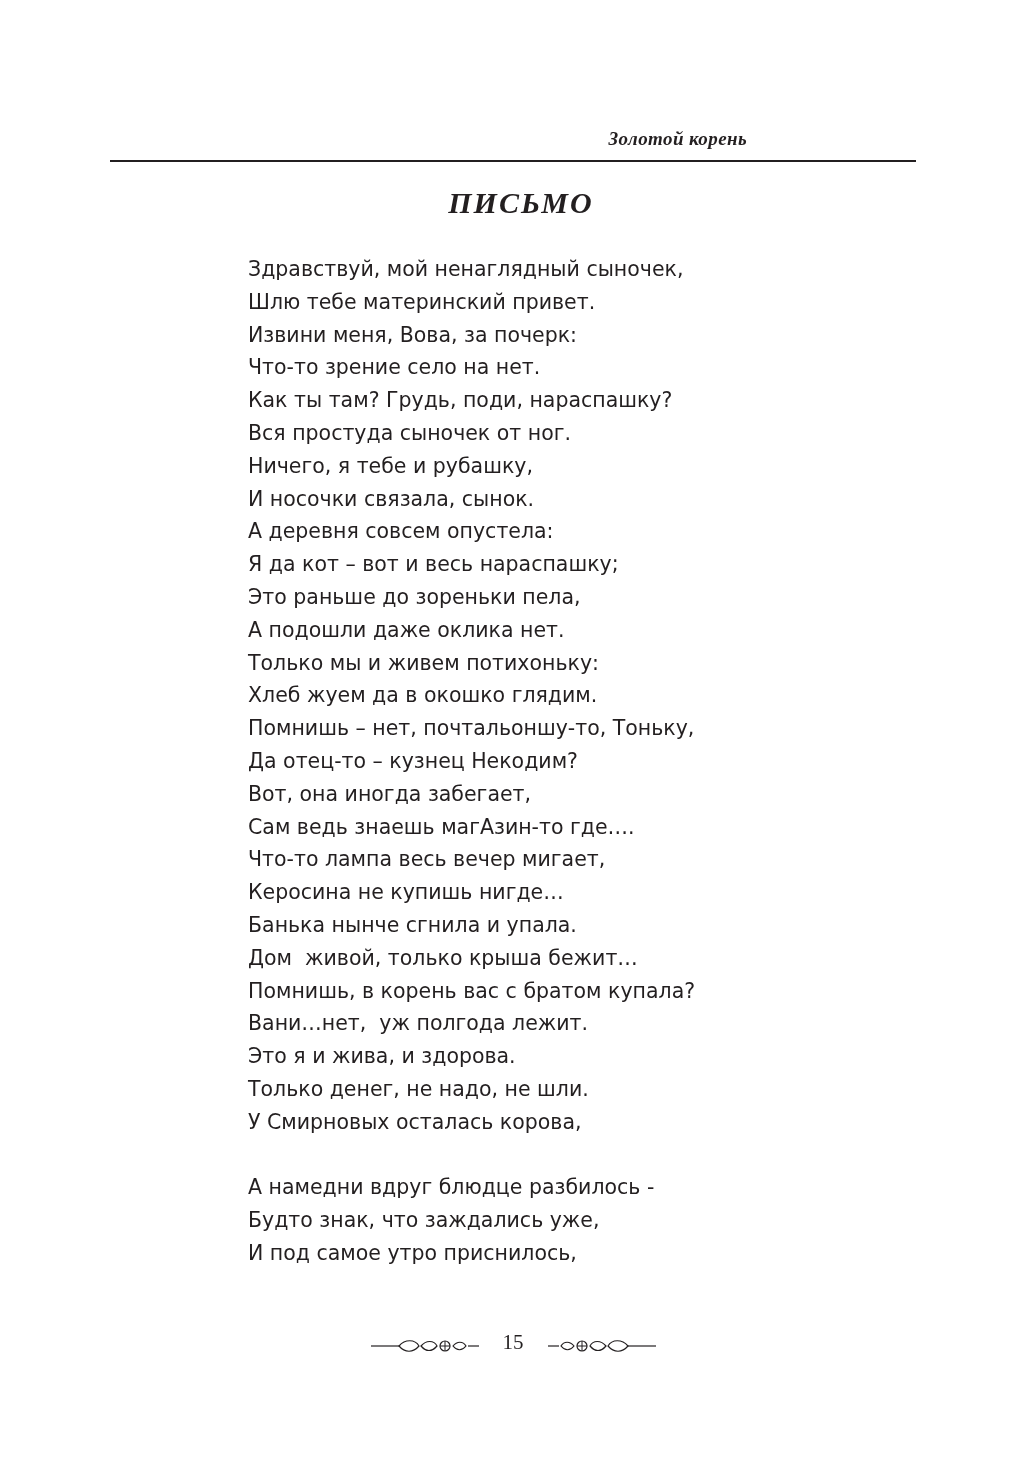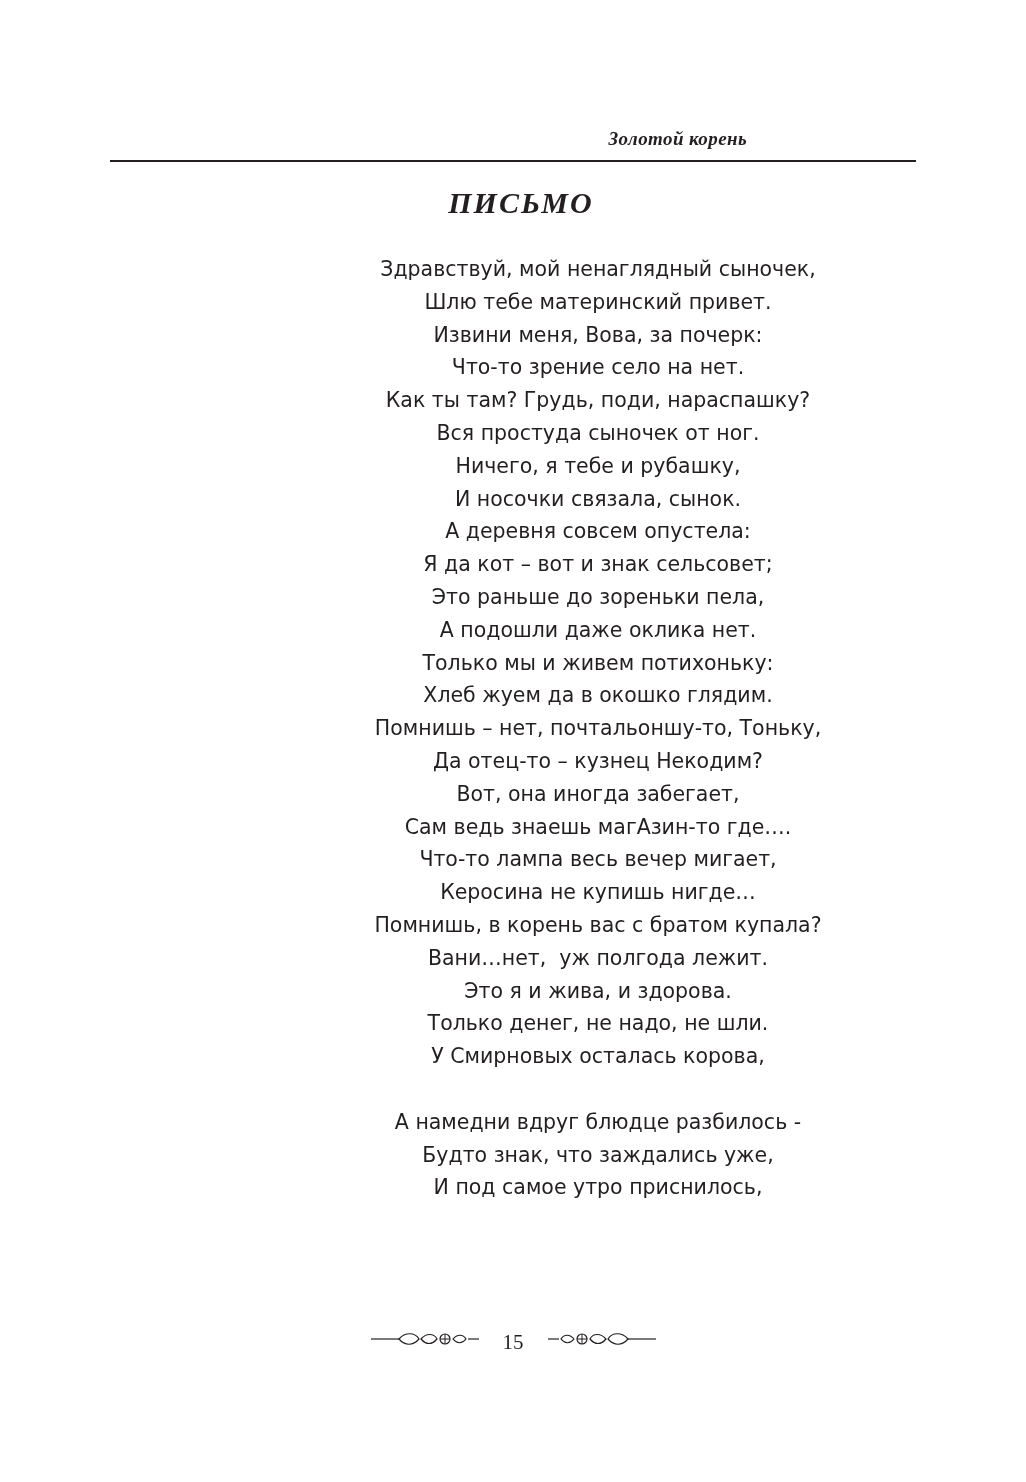--- a/index.html
+++ b/index.html
@@ -54,39 +54,38 @@
     font-size: 30px;
     letter-spacing: 2px;
     color: #231f20;
     margin-left: 8px;
   }
   .poem-body {
     position: absolute;
     left: 248px;
     top: 253px;
     width: 700px;
-    text-align: center;
   }
   .poem-line {
     font-family: "DejaVu Sans", sans-serif;
     font-size: 20.5px;
     line-height: 32.8px;
     color: #231f20;
     white-space: pre;
   }
   .poem-line.blank {
     height: 32.8px;
   }
   .footer {
     position: absolute;
     left: 0;
     top: 1330px;
     width: 1026px;
     display: flex;
-    align-items: flex-start;
+    align-items: flex-end;
     justify-content: center;
     gap: 22px;
   }
   .folio {
     font-family: "Liberation Serif", serif;
     font-size: 21px;
     color: #231f20;
   }
   .orn {
     color: #231f20;
@@ -111,31 +110,33 @@
   <div class="poem-body">
     <div class="poem-line">Здравствуй, мой ненаглядный сыночек,</div>
     <div class="poem-line">Шлю тебе материнский привет.</div>
     <div class="poem-line">Извини меня, Вова, за почерк:</div>
     <div class="poem-line">Что-то зрение село на нет.</div>
     <div class="poem-line">Как ты там? Грудь, поди, нараспашку?</div>
     <div class="poem-line">Вся простуда сыночек от ног.</div>
     <div class="poem-line">Ничего, я тебе и рубашку,</div>
     <div class="poem-line">И носочки связала, сынок.</div>
     <div class="poem-line">А деревня совсем опустела:</div>
-    <div class="poem-line">Я да кот – вот и знак сельсовет;</div>
+    <div class="poem-line">Я да кот – вот и весь нараспашку;</div>
     <div class="poem-line">Это раньше до зореньки пела,</div>
     <div class="poem-line">А подошли даже оклика нет.</div>
     <div class="poem-line">Только мы и живем потихоньку:</div>
     <div class="poem-line">Хлеб жуем да в окошко глядим.</div>
     <div class="poem-line">Помнишь – нет, почтальоншу-то, Тоньку,</div>
     <div class="poem-line">Да отец-то – кузнец Некодим?</div>
     <div class="poem-line">Вот, она иногда забегает,</div>
     <div class="poem-line">Сам ведь знаешь магАзин-то где….</div>
     <div class="poem-line">Что-то лампа весь вечер мигает,</div>
     <div class="poem-line">Керосина не купишь нигде…</div>
+    <div class="poem-line">Банька нынче сгнила и упала.</div>
+    <div class="poem-line">Дом  живой, только крыша бежит…</div>
     <div class="poem-line">Помнишь, в корень вас с братом купала?</div>
     <div class="poem-line">Вани…нет,  уж полгода лежит.</div>
     <div class="poem-line">Это я и жива, и здорова.</div>
     <div class="poem-line">Только денег, не надо, не шли.</div>
     <div class="poem-line">У Смирновых осталась корова,</div>
     <div class="poem-line blank"></div>
     <div class="poem-line">А намедни вдруг блюдце разбилось -</div>
     <div class="poem-line">Будто знак, что заждались уже,</div>
     <div class="poem-line">И под самое утро приснилось,</div>
   </div>

